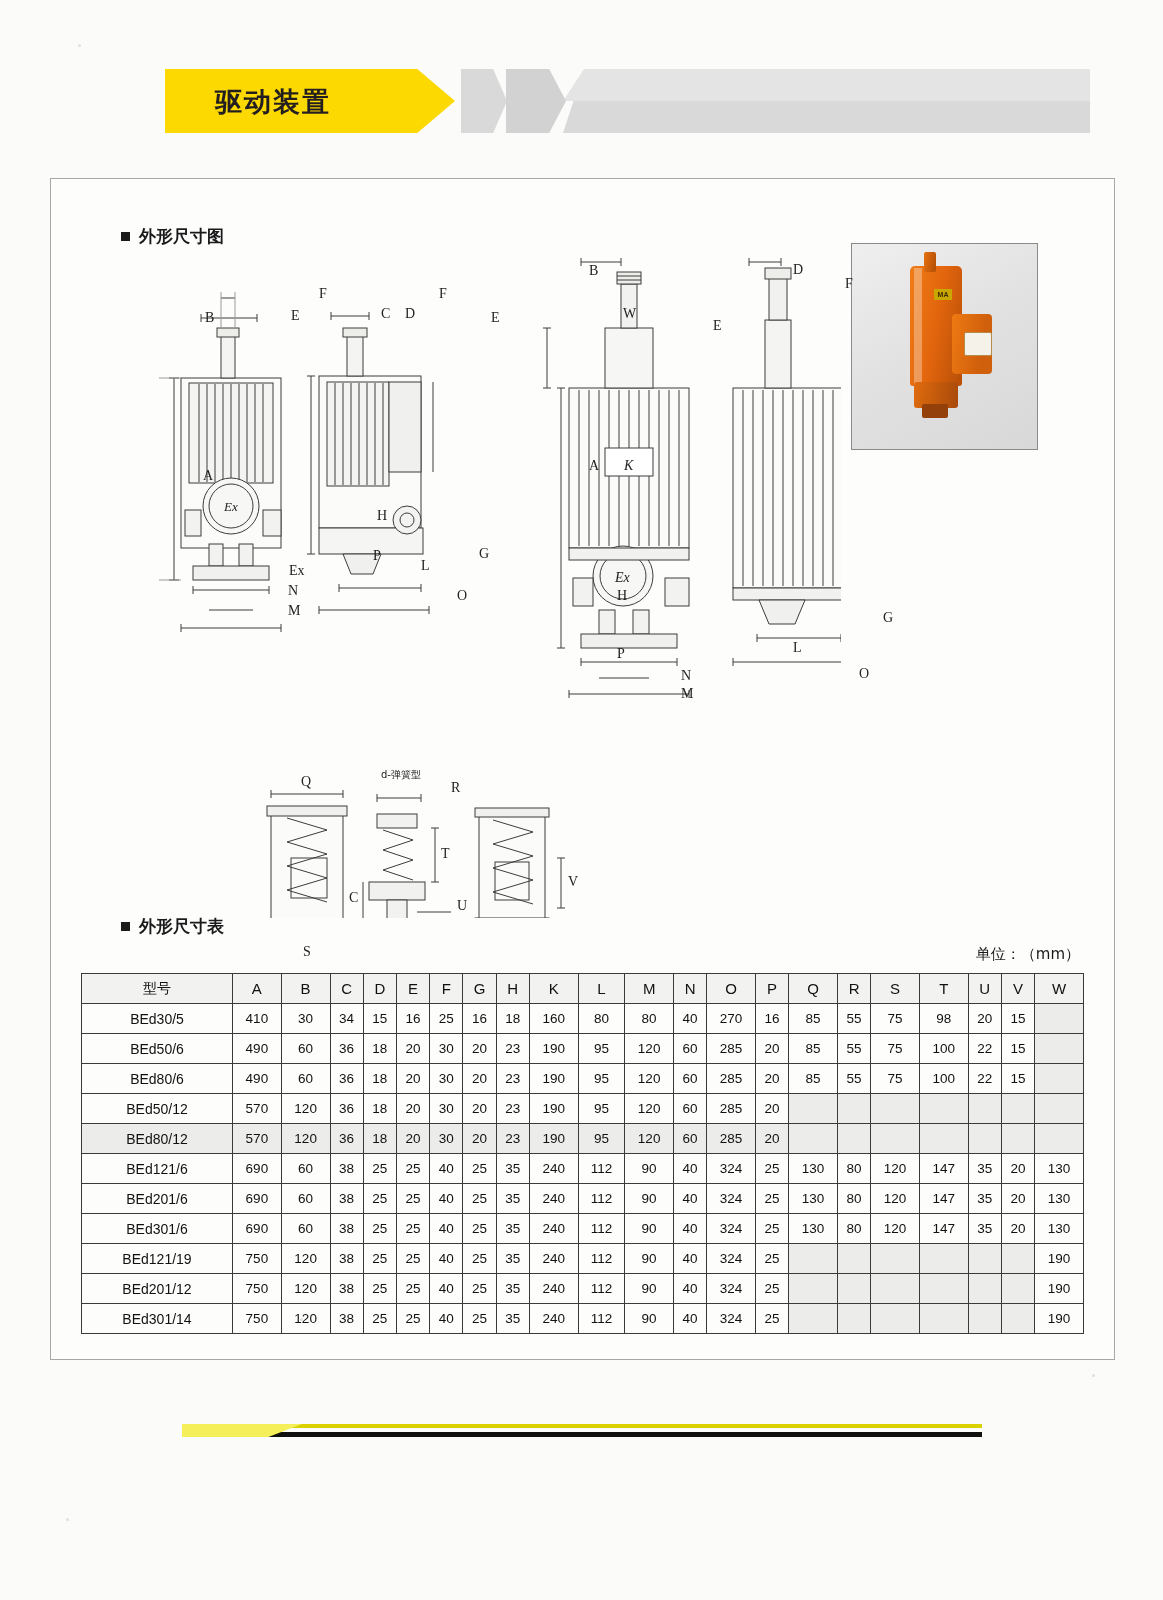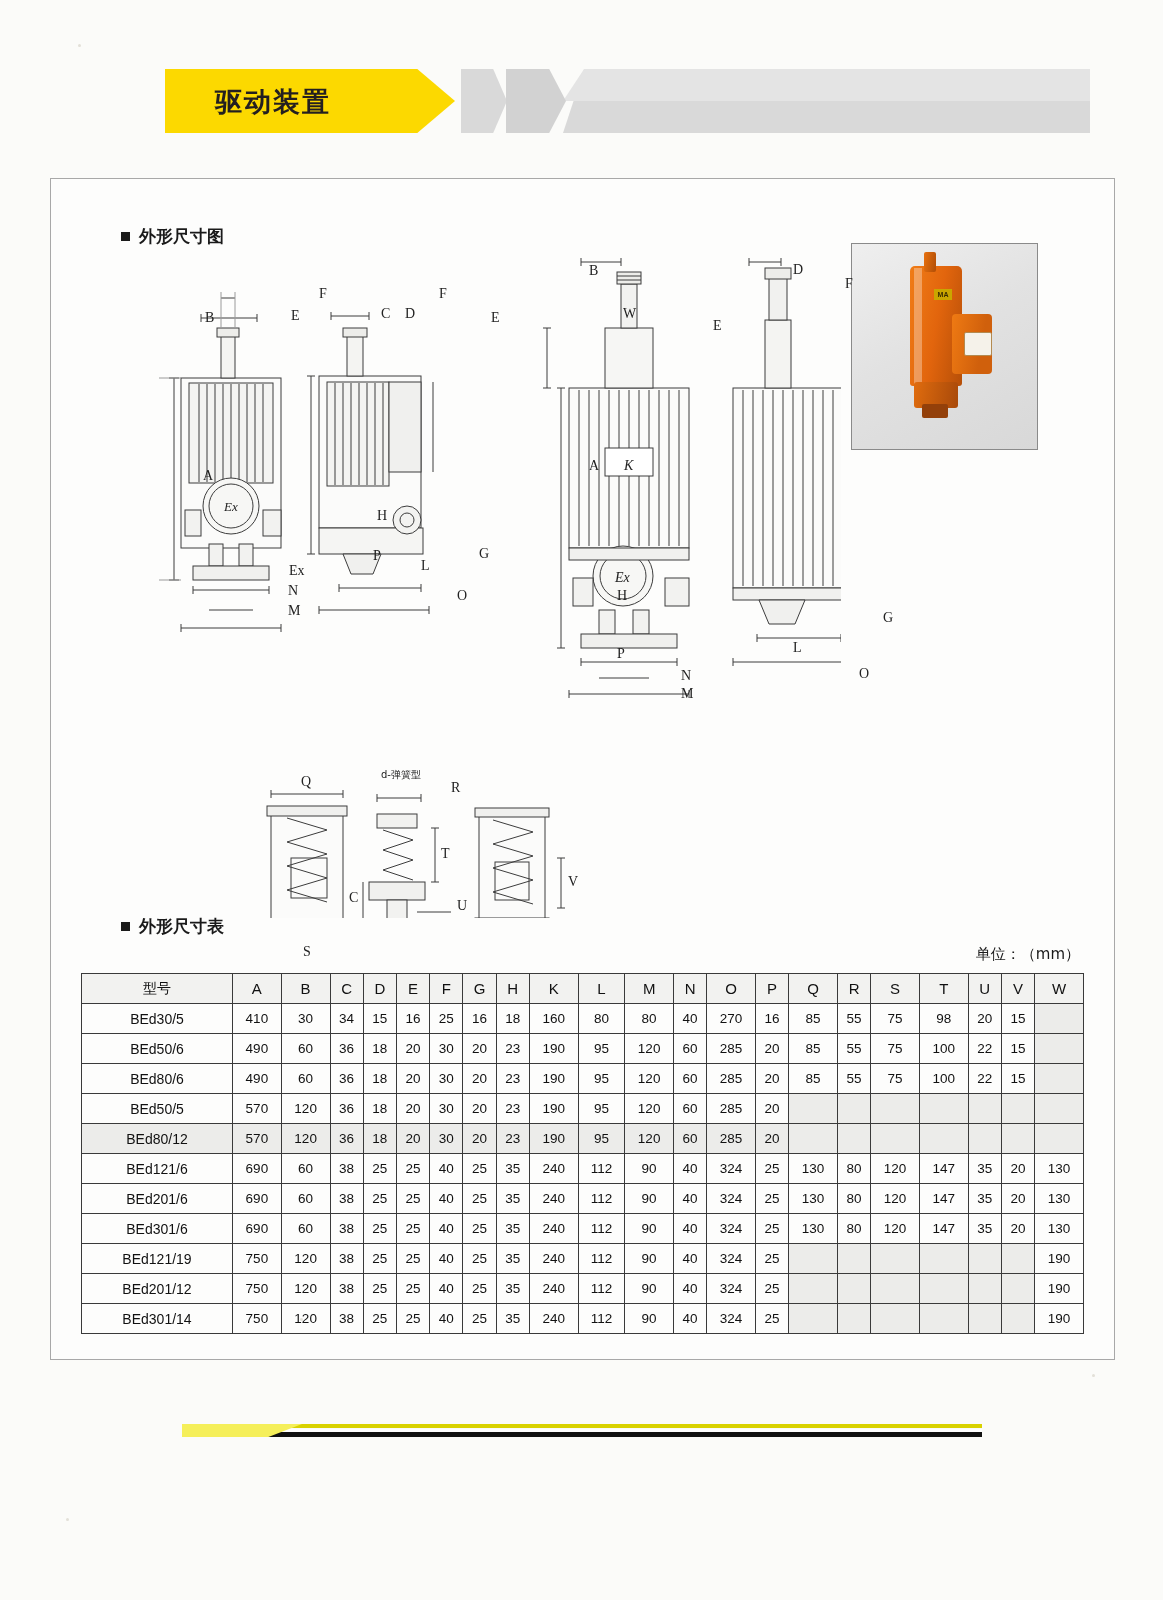--- a/index.html
+++ b/index.html
@@ -606,21 +606,21 @@
             <td>20</td>
             <td>85</td>
             <td>55</td>
             <td>75</td>
             <td>100</td>
             <td>22</td>
             <td>15</td>
             <td class="empty"></td>
           </tr>
           <tr>
-            <td>BEd50/5</td>
+            <td>BEd50/12</td>
             <td>570</td>
             <td>120</td>
             <td>36</td>
             <td>18</td>
             <td>20</td>
             <td>30</td>
             <td>20</td>
             <td>23</td>
             <td>190</td>
             <td>95</td>

